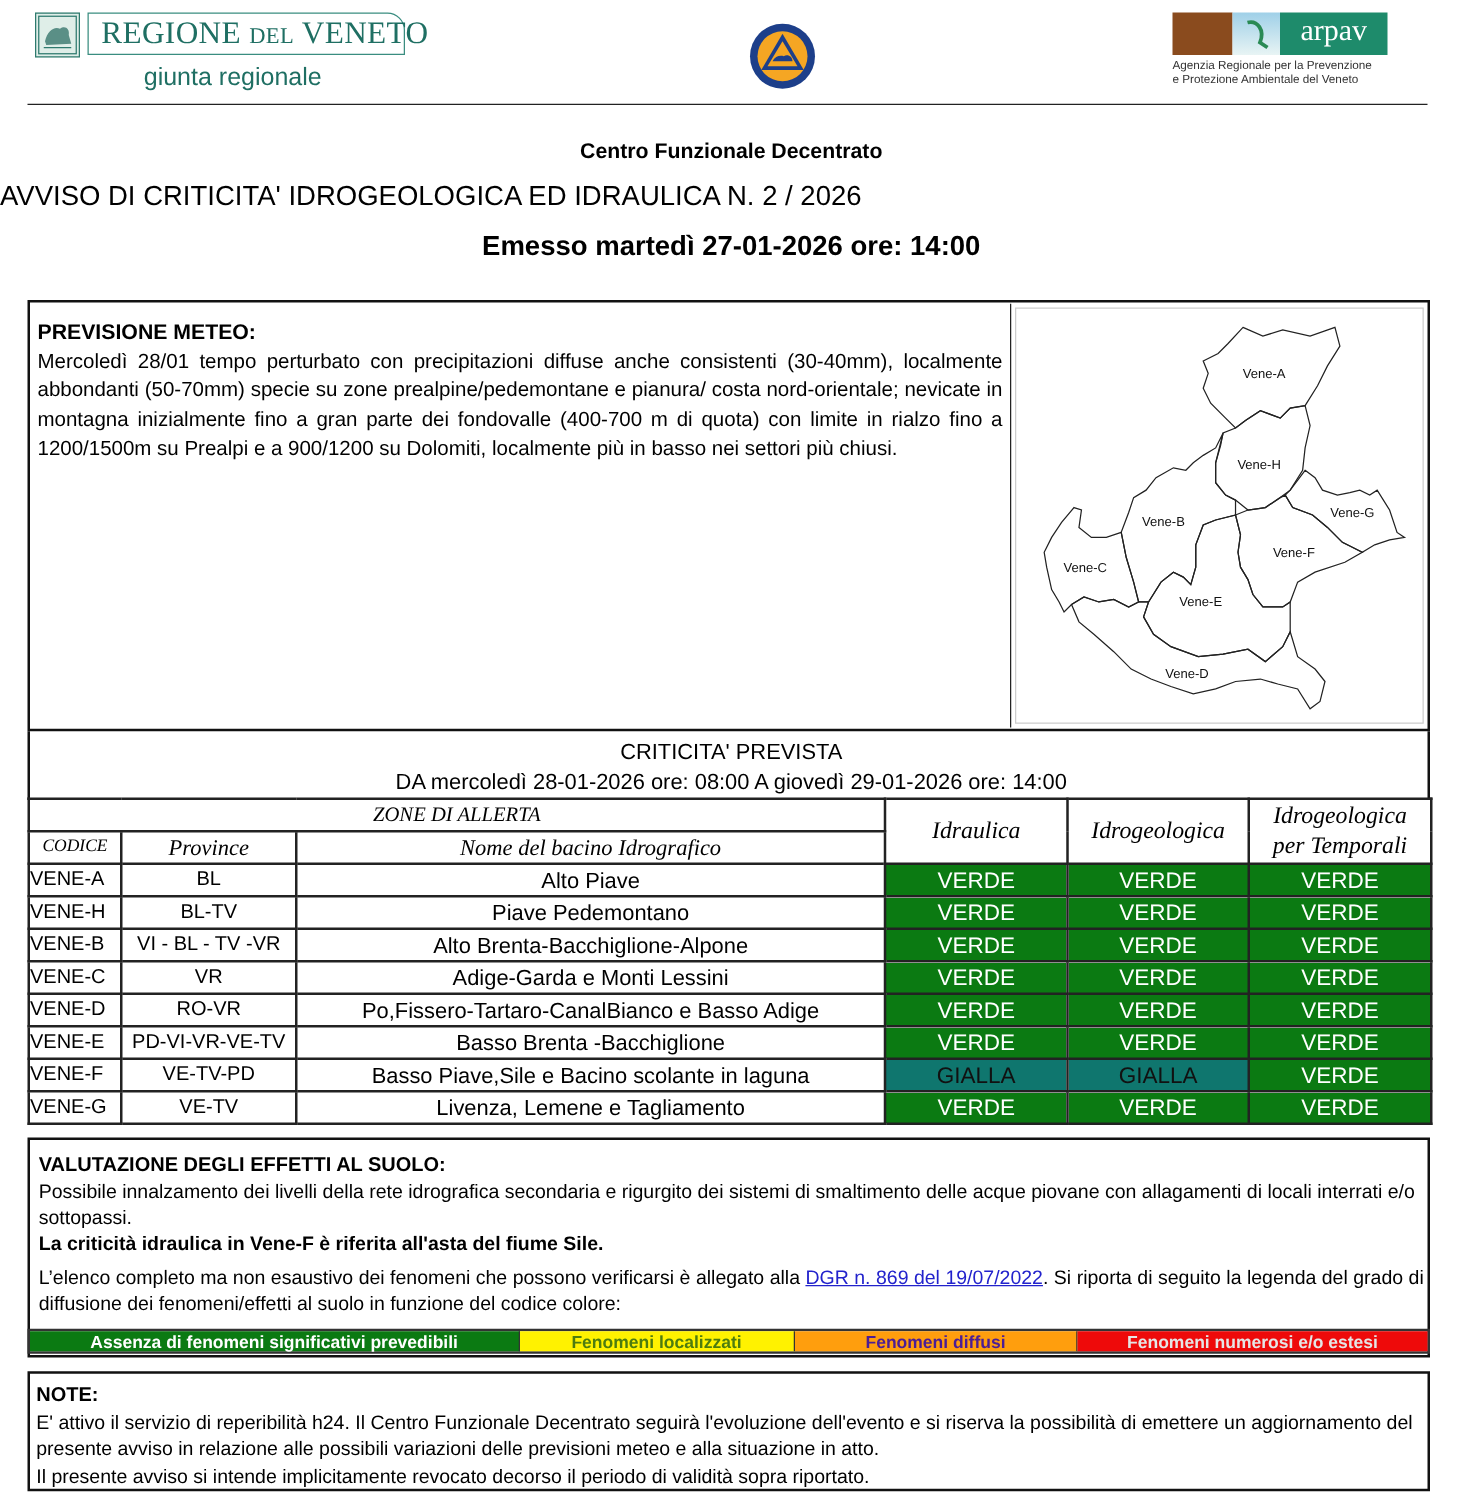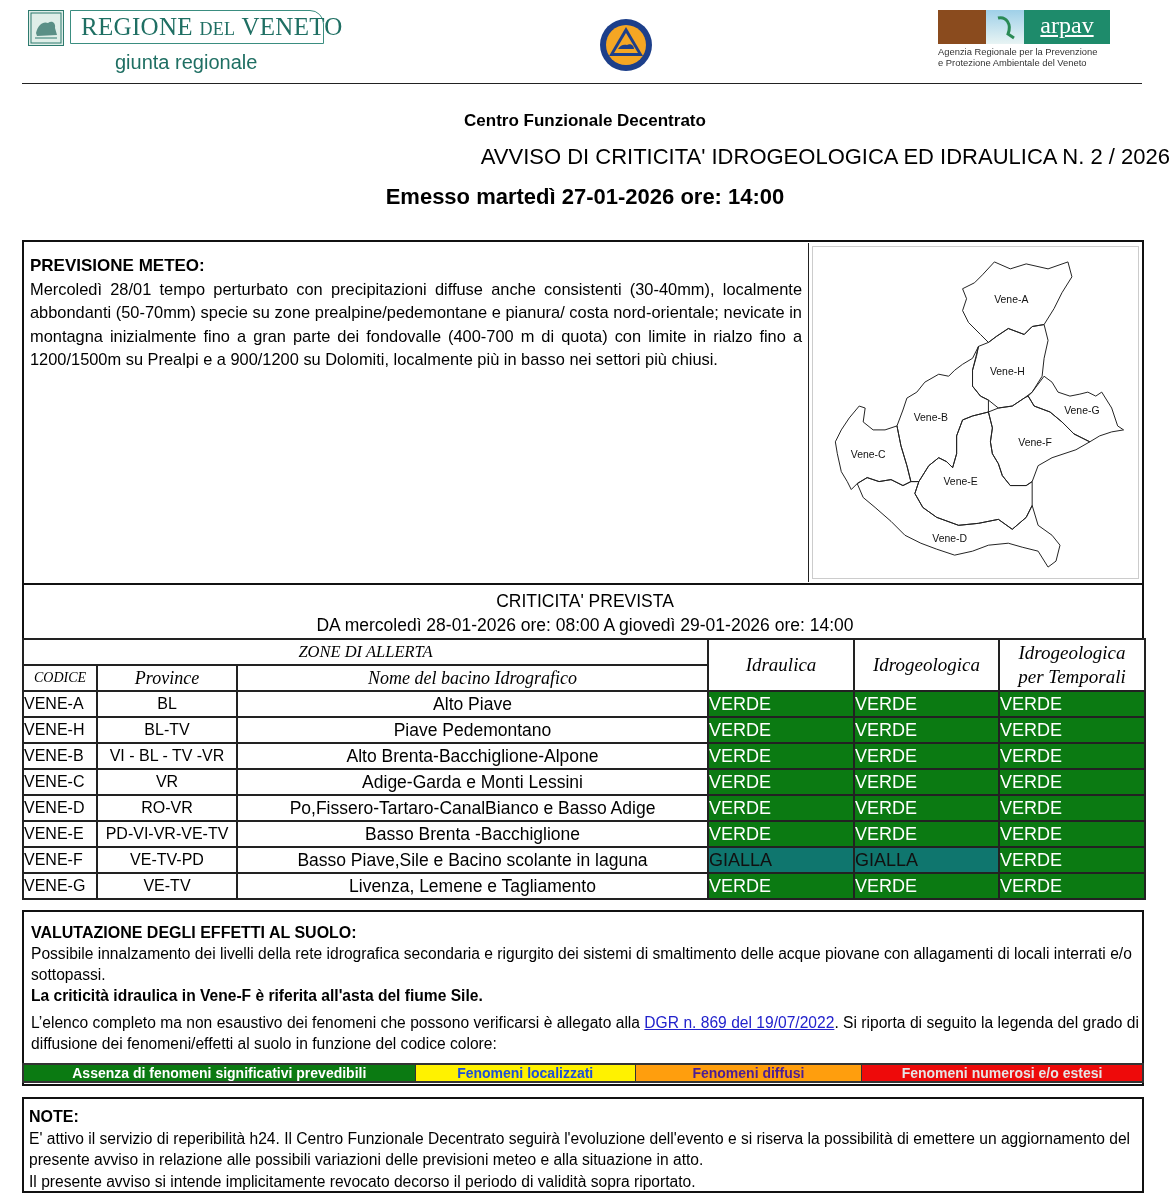--- a/index.html
+++ b/index.html
@@ -14,27 +14,27 @@
   .veneto-title { position:absolute; left:10px; top:2px; font-family:"Liberation Serif", serif; font-size:25px; color:#1f6f63; letter-spacing:0.3px; white-space:nowrap; }
   .veneto-title .sc { font-size:18px; }
   .veneto-sub { position:absolute; left:87px; top:41px; font-size:20px; color:#1f6f63; }
 
   .logo-pc { left:599px; top:18px; width:54px; height:54px; }
 
   .logo-arpav { left:938px; top:10px; width:172px; height:60px; }
   .arpav-band { position:absolute; left:0; top:0; width:172px; height:34px; display:flex; }
   .arpav-b1 { width:48px; height:34px; background:#8a4b1e; }
   .arpav-b2 { width:38px; height:34px; background:linear-gradient(#9fd0e8,#e8f4f4); position:relative; }
-  .arpav-b3 { flex:1; height:34px; background:#1e8b6b; color:#fff; font-family:"Liberation Serif", serif; font-size:24px; text-align:center; line-height:30px;text-decoration:underline; }
+  .arpav-b3 { flex:1; height:34px; background:#1e8b6b; color:#fff; font-family:"Liberation Serif", serif; font-size:24px; text-align:center; line-height:30px; }
   .arpav-sub { position:absolute; left:0; top:36px; font-size:9.4px; color:#333; line-height:11px; white-space:nowrap; }
 
   .hr-top { left:22px; top:83px; width:1120px; height:1px; background:#222; }
 
   .title1 { left:0; width:1170px; top:111px; text-align:center; font-weight:bold; font-size:17px; }
-  .title2 { left:0; width:1170px; top:144px; text-align:right; font-size:22px; }
+  .title2 { left:0; width:1170px; top:144px; text-align:left; font-size:22px; }
   .title3 { left:0; width:1170px; top:184px; text-align:center; font-weight:bold; font-size:22px; }
 
   
   .meteo-box { left:22px; top:240px; width:1122px; height:345px; border:2px solid #111; box-sizing:border-box; }
   .meteo-text { left:30px; top:254px; width:772px; font-size:16.4px; line-height:23.5px; text-align:justify; }
   .meteo-head { font-weight:bold; font-size:17px; }
   .map-frame { left:808px; top:243px; width:334px; height:339px; border-left:1px solid #222; box-sizing:border-box; }
   .map-inner { position:absolute; left:3px; top:3px; right:3px; bottom:3px; border:1px solid #ccc; }
   .map-inner svg { width:100%; height:100%; display:block; }
 
@@ -46,21 +46,21 @@
   table.zones { position:absolute; left:22px; top:638px; width:1122px; border-collapse:collapse; table-layout:fixed; }
   table.zones td, table.zones th { border:2px solid #222; padding:0; height:24px; font-weight:normal; overflow:hidden; white-space:nowrap; }
   .serif-i { font-family:"Liberation Serif", serif; font-style:italic; }
   th.zone-head { font-size:16.5px; height:22px; }
   th.col-head { font-size:19px; }
   th.sub-head { font-size:18px; height:26px; }
   th.codice { font-size:14px; }
   td.code { font-weight:bold; font-size:16px; text-align:left; padding-left:2px; }
   td.prov { text-align:center; font-size:16px; }
   td.basin { text-align:center; font-size:17.5px; }
-  td.level { text-align:left; font-size:18px; }
+  td.level { text-align:center; font-size:18px; }
   td.verde { background:#0b7a12; color:#fff; }
   td.gialla { background:#0f766e; color:#111; }
 
   
   .val-box { left:22px; top:910px; width:1122px; height:176px; border:2px solid #111; box-sizing:border-box; }
   .val-text { left:31px; top:922px; width:1108px; font-size:15.6px; line-height:21px; }
   .val-head { font-weight:bold; font-size:16px; }
   .val-bold { font-weight:bold; }
   .val-p2 { position:absolute; left:31px; top:1012px; width:1108px; font-size:15.6px; line-height:21px; text-align:justify; }
   .link { color:#2222cc; font-weight:normal; text-decoration:underline; cursor:pointer; }
@@ -264,21 +264,21 @@
 <div class="abs val-box"></div>
 <div class="abs val-text">
   <div class="val-head">VALUTAZIONE DEGLI EFFETTI AL SUOLO:</div>
   <div>Possibile innalzamento dei livelli della rete idrografica secondaria e rigurgito dei sistemi di smaltimento delle acque piovane con allagamenti di locali interrati e/o sottopassi.</div>
   <div class="val-bold">La criticità idraulica in Vene-F è riferita all'asta del fiume Sile.</div>
 </div>
 <div class="val-p2"><span>L’elenco completo ma non esaustivo dei fenomeni che possono verificarsi è allegato alla </span><span class="link">DGR n. 869 del 19/07/2022</span><span>. Si riporta di seguito la legenda del grado di diffusione dei fenomeni/effetti al suolo in funzione del codice colore:</span></div>
 
 <div class="abs legend" id="legend">
     <div style="width: 393px; background: rgb(11, 122, 18); color: rgb(255, 255, 255);">Assenza di fenomeni significativi prevedibili</div>
-    <div style="width: 221px; background: rgb(255, 242, 0); color: #1d4ed8;">Fenomeni localizzati</div>
+    <div style="width: 221px; background: rgb(255, 242, 0); color: #4d7c0f;">Fenomeni localizzati</div>
     <div style="width: 227px; background: rgb(255, 158, 13); color: #4c1d95;">Fenomeni diffusi</div>
     <div style="width: 281px; background: rgb(238, 10, 10); color: #e5e5e5;">Fenomeni numerosi e/o estesi</div>
   </div>
 
 <div class="abs note-box"></div>
 <div class="abs note-text">
   <div class="note-head">NOTE:</div>
   <div>E' attivo il servizio di reperibilità h24. Il Centro Funzionale Decentrato seguirà l'evoluzione dell'evento e si riserva la possibilità di emettere un aggiornamento del presente avviso in relazione alle possibili variazioni delle previsioni meteo e alla situazione in atto.</div>
   <div>Il presente avviso si intende implicitamente revocato decorso il periodo di validità sopra riportato.</div>
 </div>

